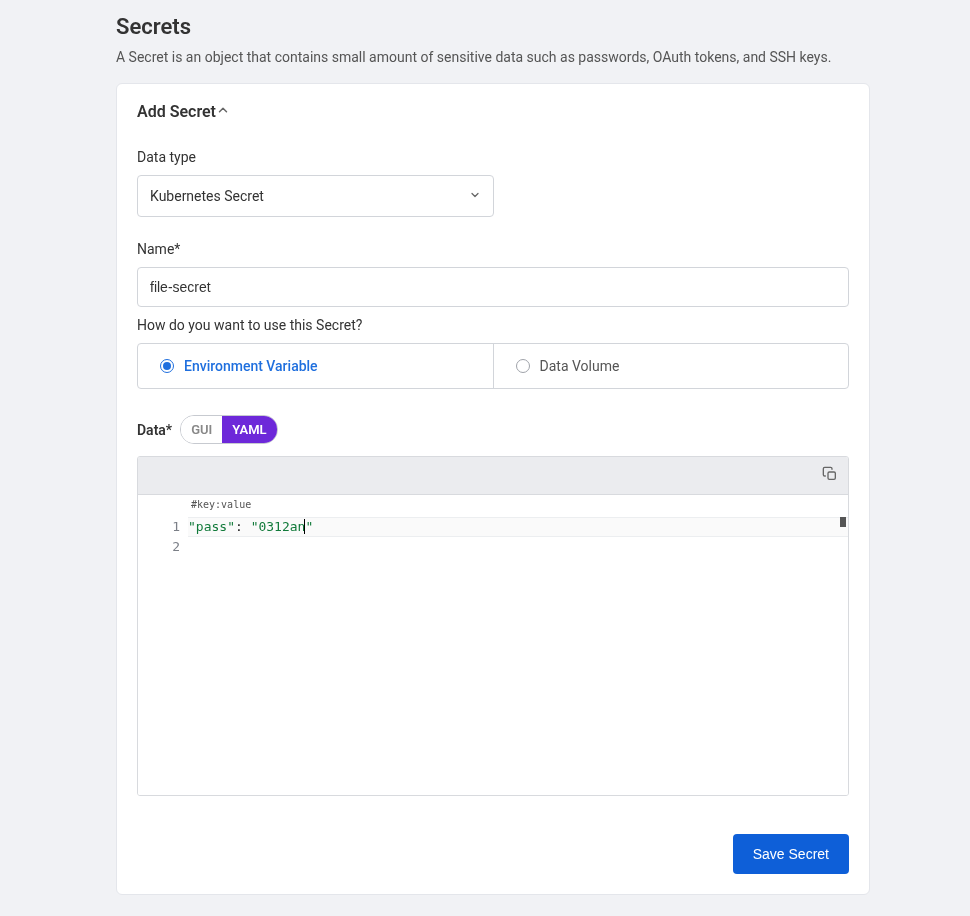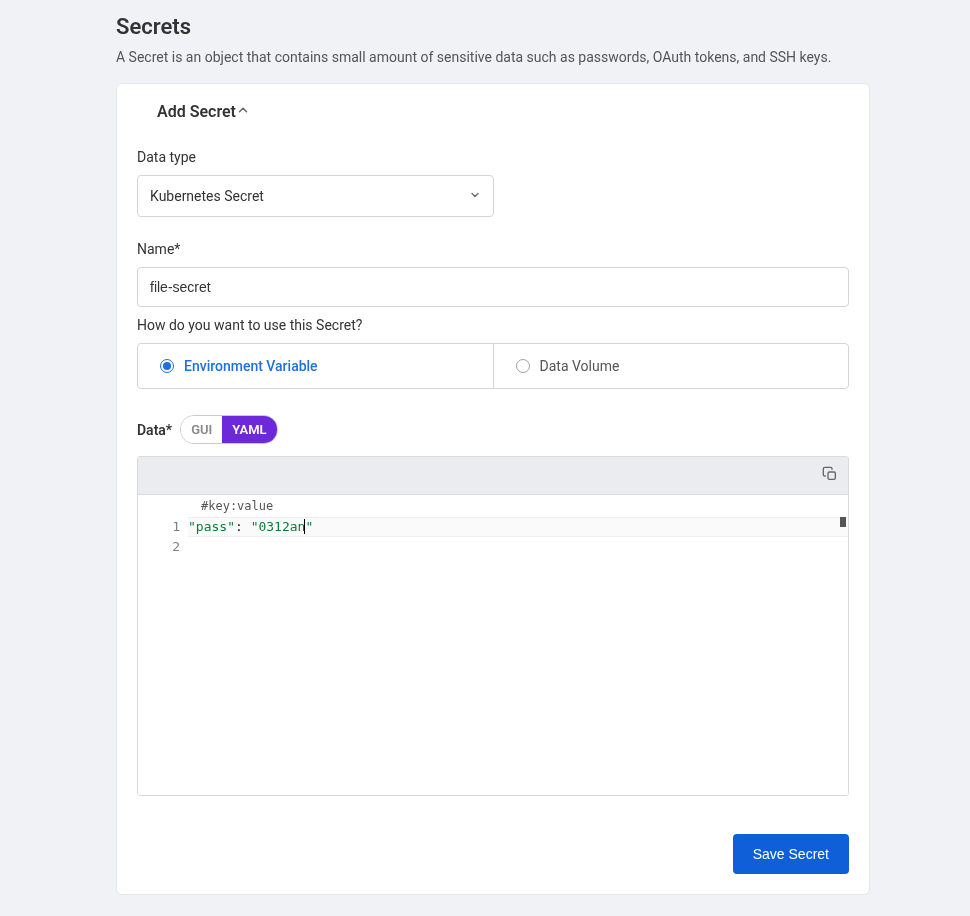--- a/index.html
+++ b/index.html
@@ -34,21 +34,20 @@
   .card {
     background: #fff;
     border: 1px solid #e4e6eb;
     border-radius: 6px;
     padding: 0;
   }
   .card-header {
     display: flex;
     align-items: center;
     padding: 18px 36px 18px 20px;
-    margin-left: 20px;
   }
   .card-title {
     font-size: 16px;
     font-weight: 600;
     color: #333;
   }
   .chevron-up-icon {
     color: #666;
   }
   .card-body {
@@ -184,25 +183,25 @@
   .editor-body {
     display: flex;
     height: 300px;
     font-family: "SFMono-Regular", Menlo, Consolas, monospace;
     font-size: 13px;
     background: #fff;
     position: relative;
   }
   .editor-placeholder {
     position: absolute;
-    left: 63px;
+    left: 53px;
     top: 4px;
     color: #555;
     font-family: "SFMono-Regular", Menlo, Consolas, monospace;
-    font-size: 12px;
+    font-size: 10px;
   }
   .gutter {
     width: 50px;
     text-align: right;
     padding-right: 8px;
     padding-top: 22px;
     color: #7b7f87;
     font-size: 13px;
     line-height: 20px;
     user-select: none;

